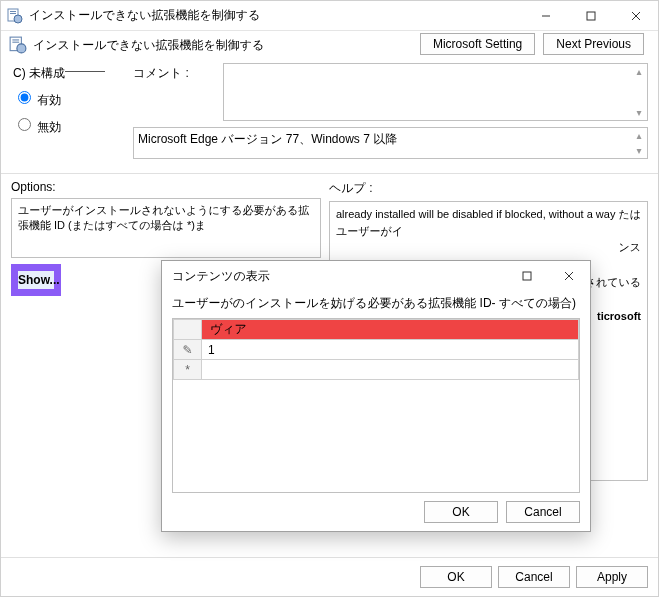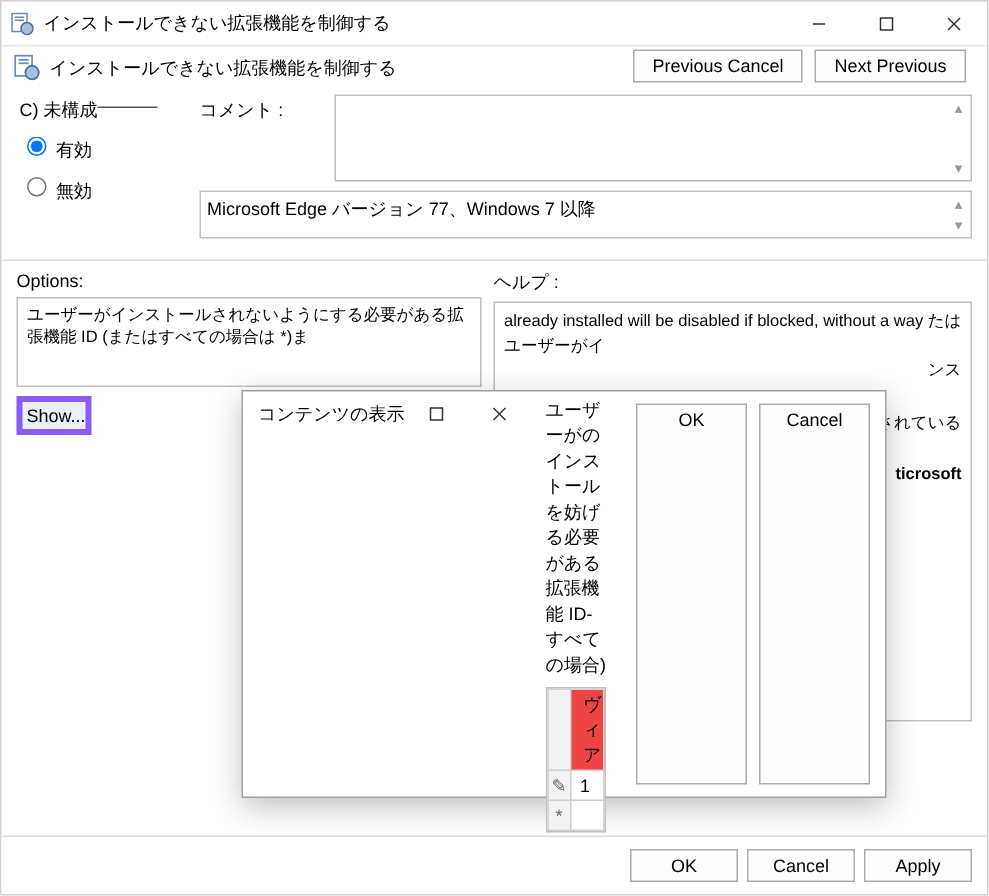--- a/index.html
+++ b/index.html
@@ -115,24 +115,25 @@
     border: 1px solid #c0c0c0;
     background: #fff;
     height: 280px;
     padding: 4px 6px;
     font-size: 11px;
     line-height: 1.5;
   }
   .show-btn {
     margin-top: 6px;
     width: 50px;
-    border: 4px solid #8b5cf6;
+    border: 7px solid #8b5cf6;
     background: #e8f0fb;
     padding: 2px 0;
-    text-align: right;
+    text-align: center;
+    font-weight: bold;
   }
 
   .footer {
     position: absolute;
     bottom: 0; left: 0; right: 0;
     display: flex;
     justify-content: flex-end;
     gap: 6px;
     padding: 8px 10px;
     border-top: 1px solid #e0e0e0;
@@ -144,21 +145,21 @@
   .modal {
     position: absolute;
     left: 160px;
     top: 259px;
     width: 430px;
     height: 272px;
     background: #fff;
     border: 1px solid #a0a0a0;
     box-shadow: 0 6px 20px rgba(0,0,0,.25);
     display: flex;
-    flex-direction: row;
+    flex-direction: column;
   }
   .modal .titlebar { border-bottom: none; height: 30px; }
   .modal .winctrls .ctrl { width: 42px; height: 28px; }
   .modal-body { padding: 4px 10px 0 10px; flex: 1; display: flex; flex-direction: column; }
   .modal-label { font-size: 12px; padding: 0 0 6px 0; }
   .grid {
     border: 1px solid #c0c0c0;
     flex: 1;
     background: #fff;
   }
@@ -239,21 +240,21 @@
         <rect x="1" y="1" width="10" height="12" fill="#fff" stroke="#6b8ab3" stroke-width="1"></rect>
         <rect x="3" y="3" width="6" height="1" fill="#6b8ab3"></rect>
         <rect x="3" y="5" width="6" height="1" fill="#6b8ab3"></rect>
         <circle cx="11" cy="11" r="4" fill="#a8c0e0" stroke="#4a6fa0"></circle>
       </svg>
     </span>
     <span class="heading">インストールできない拡張機能を制御する</span>
   </div>
 
   <div class="navrow">
-    <div class="btn">Previous Cancel</div>
+    <div class="btn">Microsoft Setting</div>
     <div class="btn">Next Previous</div>
   </div>
 
   <div class="configarea">
 
     <div class="row">
       <div class="radios">
         <label>
           <span>C) 未構成</span><span class="sep-line"></span>
         </label>

